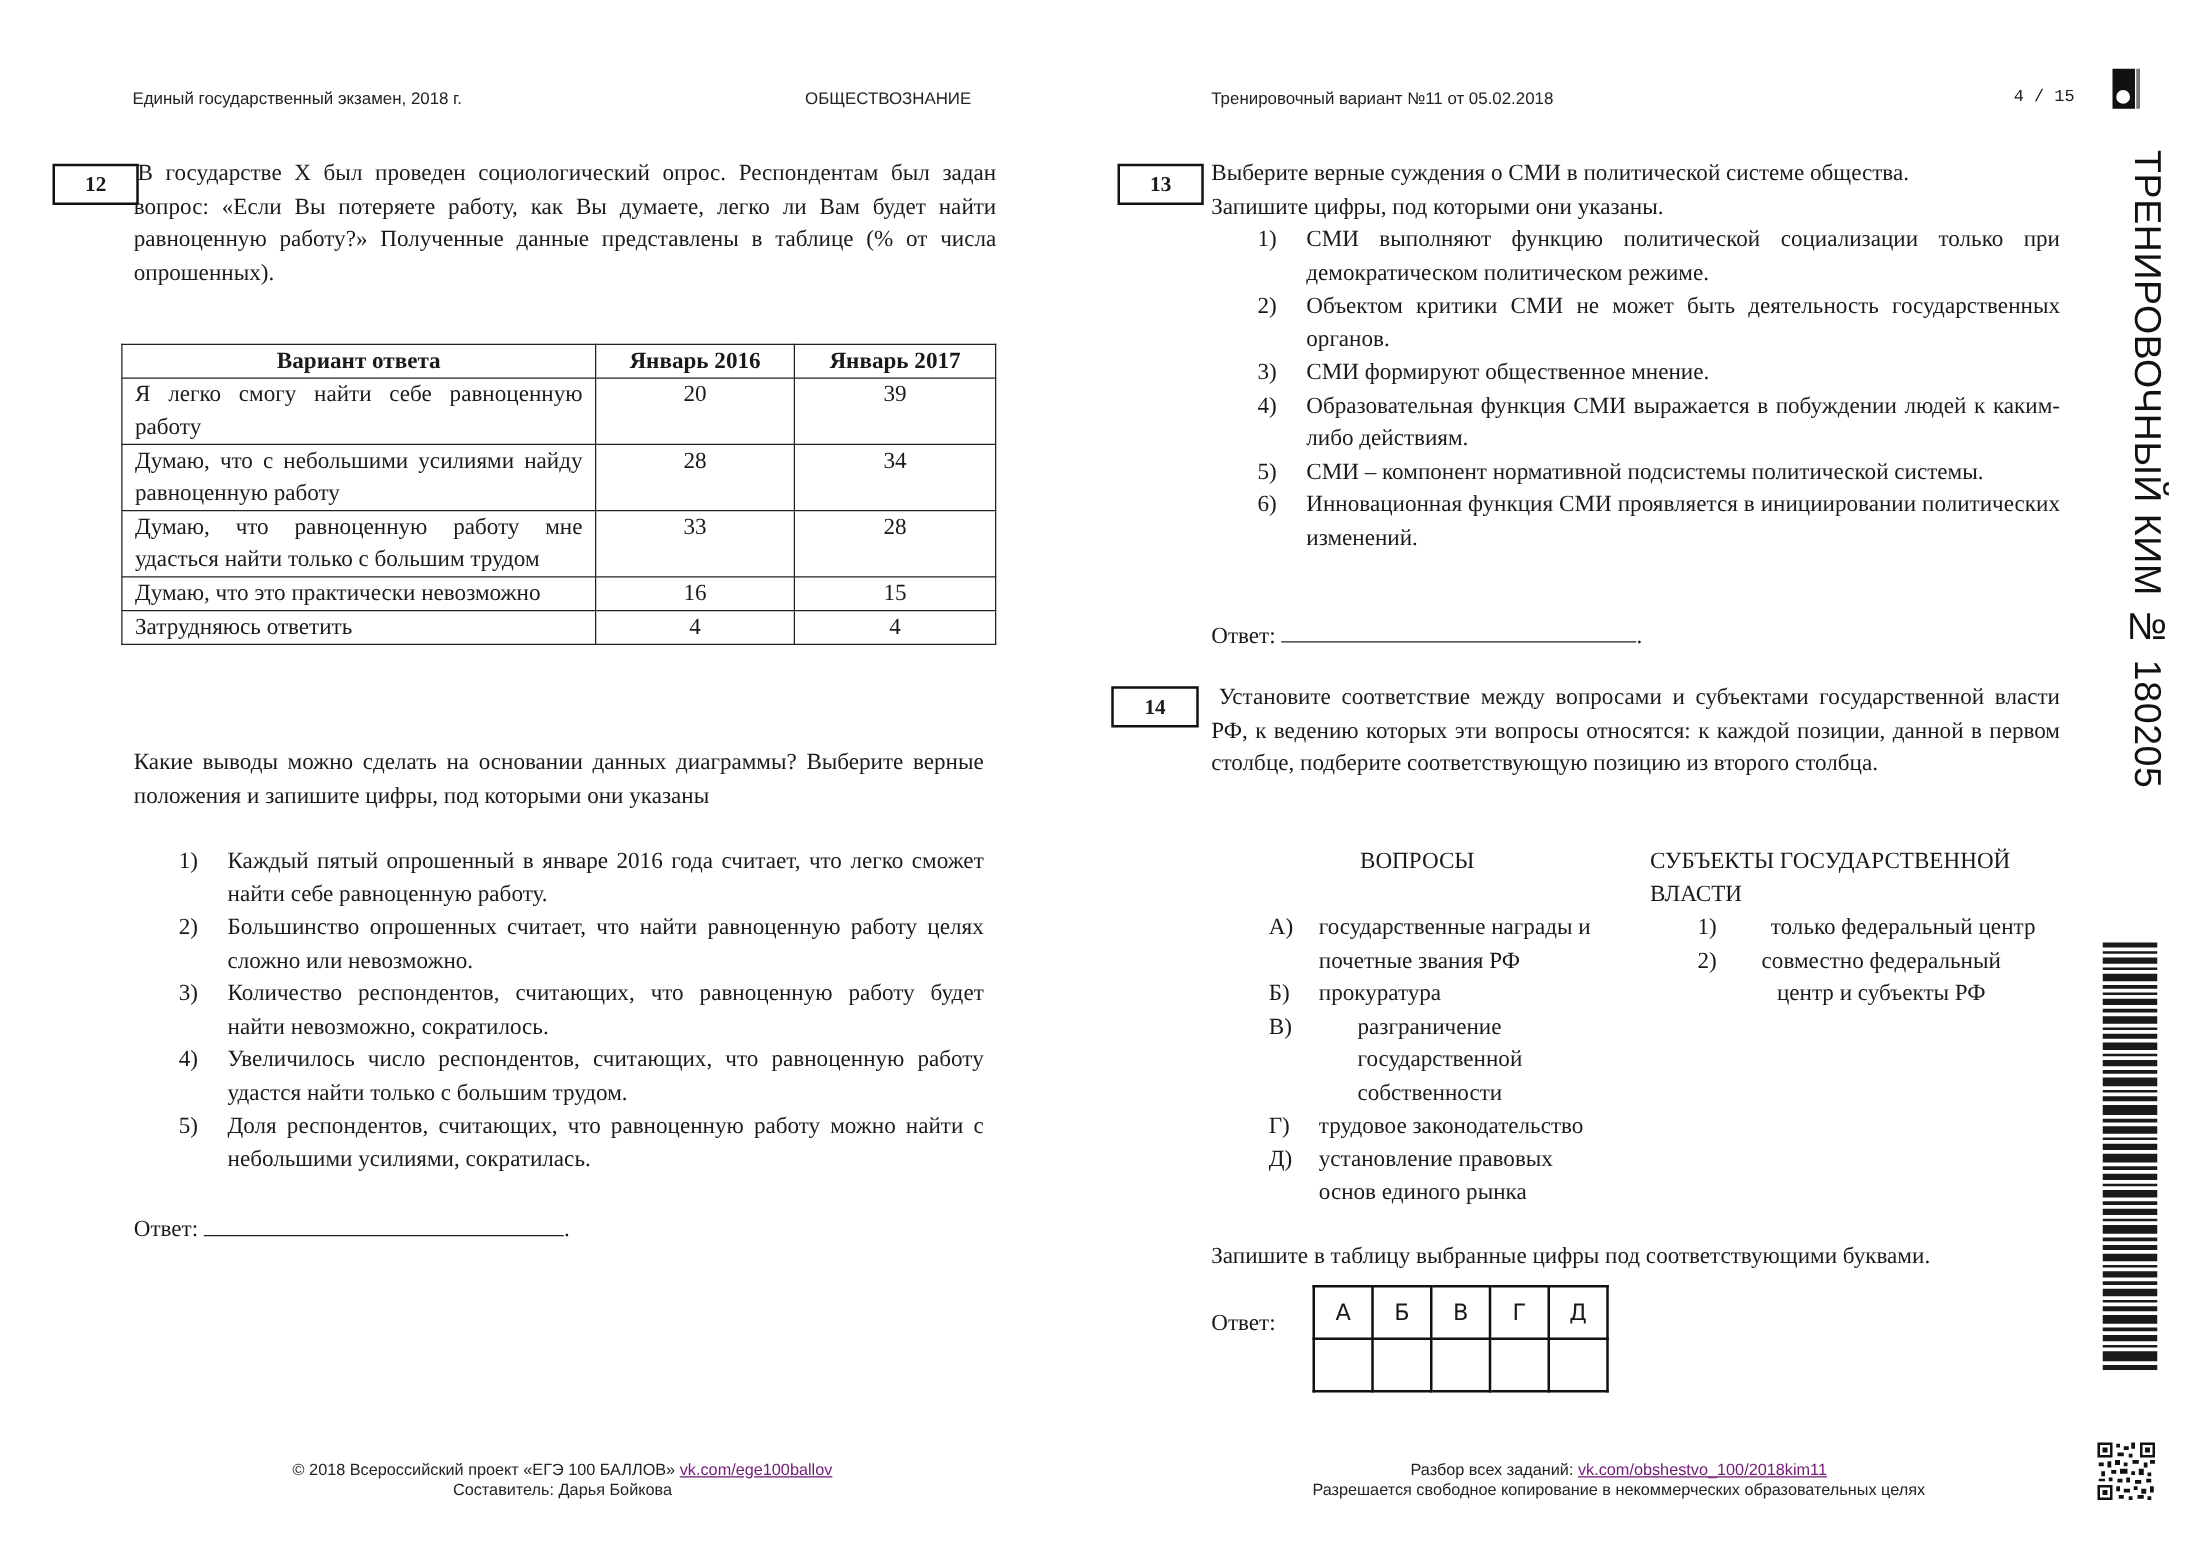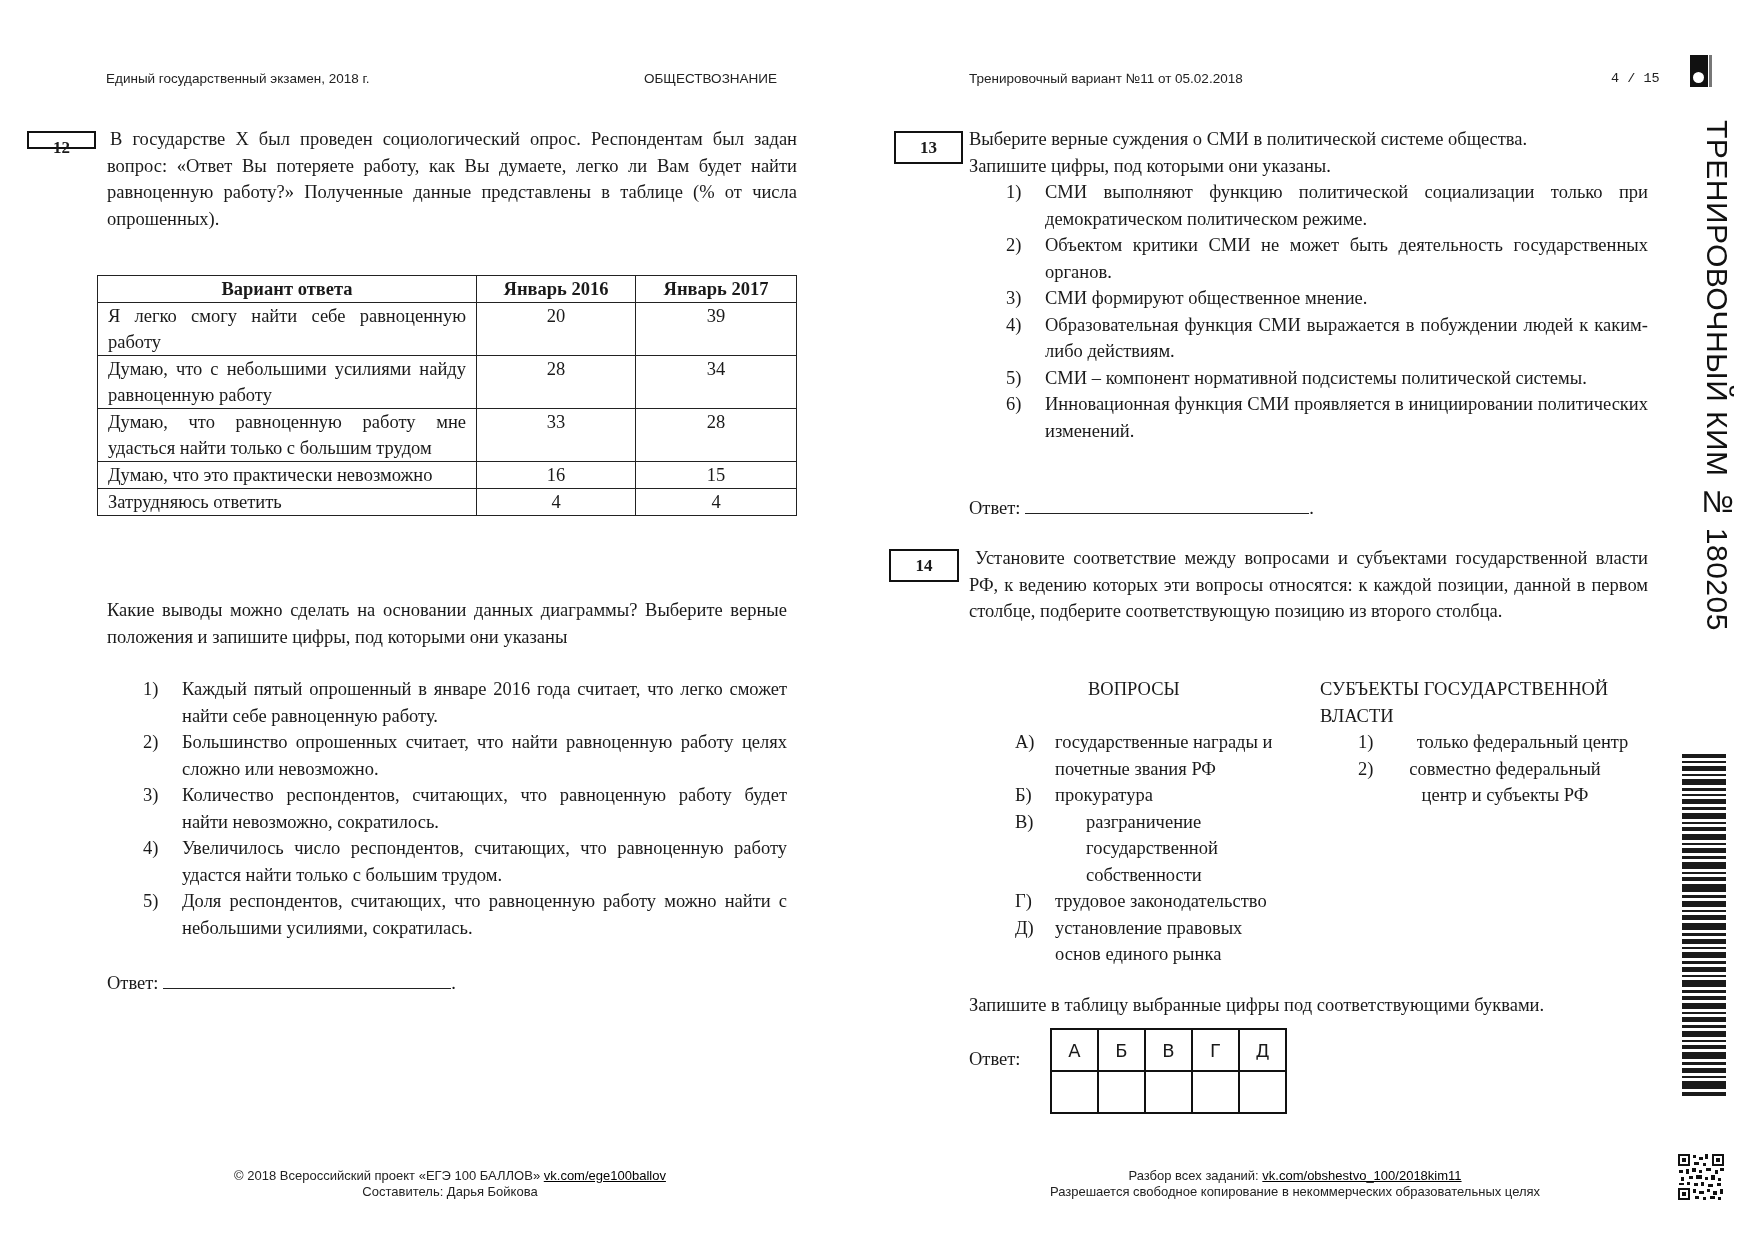--- a/index.html
+++ b/index.html
@@ -16,21 +16,21 @@
   table.survey td.num { text-align:center; }
   table.survey td.txt { text-align:justify; text-align-last:left; }
   .list { position:absolute; font-size:18.5px; line-height:26.5px; }
   .li { display:flex; }
   .li .n { flex:0 0 auto; }
   .li .t { flex:1; text-align:justify; }
   .answer-line { display:inline-block; border-bottom:1.5px solid #222; height:20px; vertical-align:baseline; }
   table.ans { border-collapse:collapse; position:absolute; left:1050px; top:1028px; }
   table.ans td { border:2px solid #111; width:45px; height:40px; text-align:center; font-family:"DejaVu Sans", sans-serif; font-size:18px; padding:0; }
   .footer { font-size:13px; color:#222; text-align:center; line-height:16px; }
-  .footer a { color:#000000; text-decoration:underline;margin-top:42px; }
+  .footer a { color:#701a75; text-decoration:underline;margin-top:42px; }
   .vert { position:absolute; left:1700px; top:120px; writing-mode:vertical-rl; font-family:"Liberation Sans", sans-serif; font-size:30px; letter-spacing:0.5px; color:#111; }
 </style>
 </head>
 <body>
 
 <div class="abs hdr sans" style="left:106px;">Единый государственный экзамен, 2018 г.</div>
 <div class="abs hdr sans" style="left:644px;">ОБЩЕСТВОЗНАНИЕ</div>
 <div class="abs hdr sans" style="left:969px;">Тренировочный вариант №11 от 05.02.2018</div>
 <div class="abs hdr sans" style="left:1611px;font-family:Liberation Mono, monospace;">4 / 15</div>
 <div class="abs" style="left:1690px; top:55px; width:22px; height:32px;">
@@ -144,22 +144,22 @@
       <rect x="36" y="38" width="4" height="4"></rect>
         <rect x="43" y="36" width="3" height="5"></rect>
         <rect x="18" y="43" width="4" height="3"></rect>
       <rect x="26" y="44" width="3" height="3"></rect>
         <rect x="33" y="43" width="5" height="3"></rect>
         <rect x="41" y="44" width="3" height="3"></rect>
     </g>
   </svg>
 </div>
 
-<div class="qbox" style="left:27px; top:131px; width:69px; height:18px; line-height:29px;">12</div>
-<div class="abs para" style="left:107px; top:126px; width:690px; text-indent:3px;">В государстве Х был проведен социологический опрос. Респондентам был задан вопрос: «Ответ Вы потеряете работу, как Вы думаете, легко ли Вам будет найти равноценную работу?» Полученные данные представлены в таблице (% от числа опрошенных).</div>
+<div class="qbox" style="left:42px; top:131px; width:69px; height:33px; line-height:29px;">12</div>
+<div class="abs para" style="left:107px; top:126px; width:690px; text-indent:3px;">В государстве Х был проведен социологический опрос. Респондентам был задан вопрос: «Если Вы потеряете работу, как Вы думаете, легко ли Вам будет найти равноценную работу?» Полученные данные представлены в таблице (% от числа опрошенных).</div>
 
 <table class="survey">
   <tbody>
       <tr>
     <th class="first" style="width:358px;">Вариант ответа</th>
     <th style="width:138px;">Январь 2016</th>
     <th>Январь 2017</th>
   </tr>
   <tr>
     <td class="txt">Я легко смогу найти себе равноценную работу</td>

